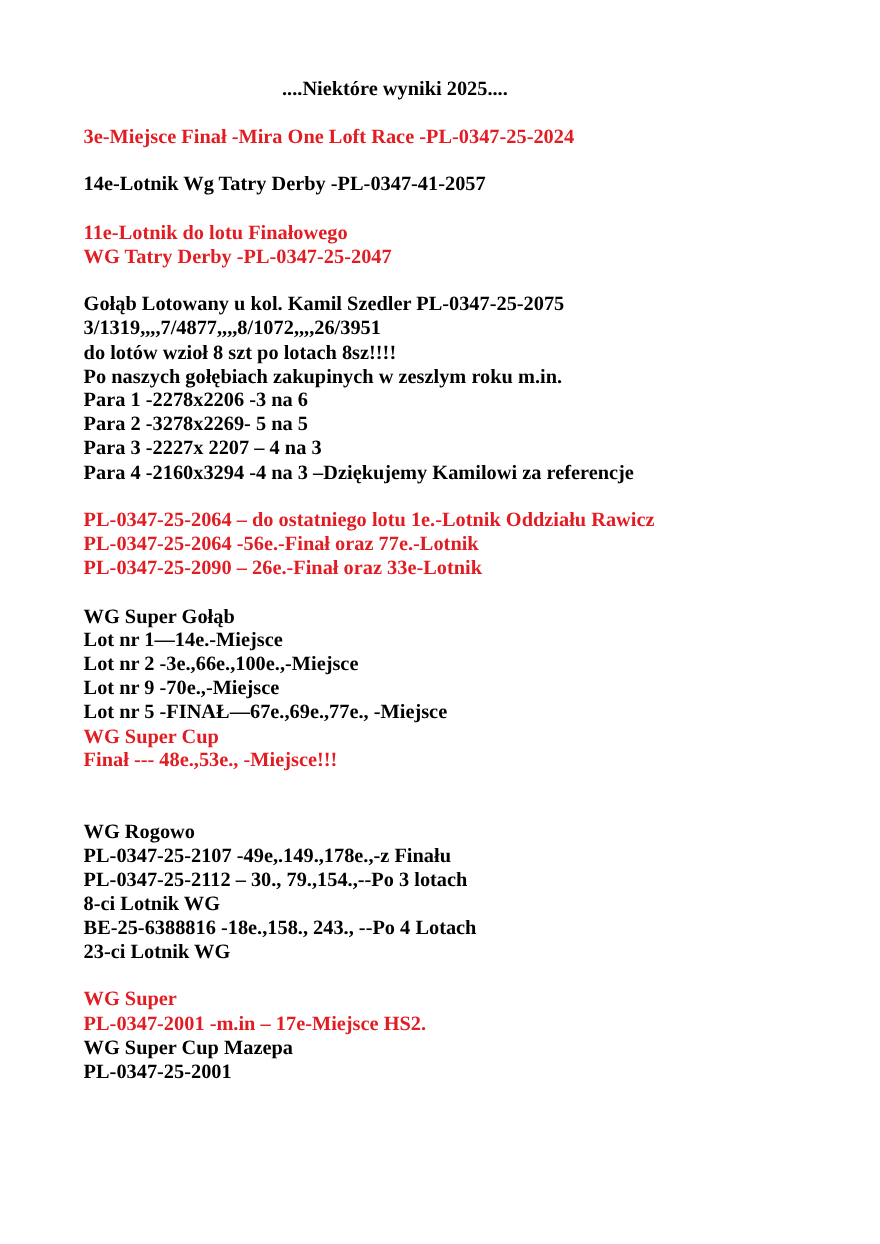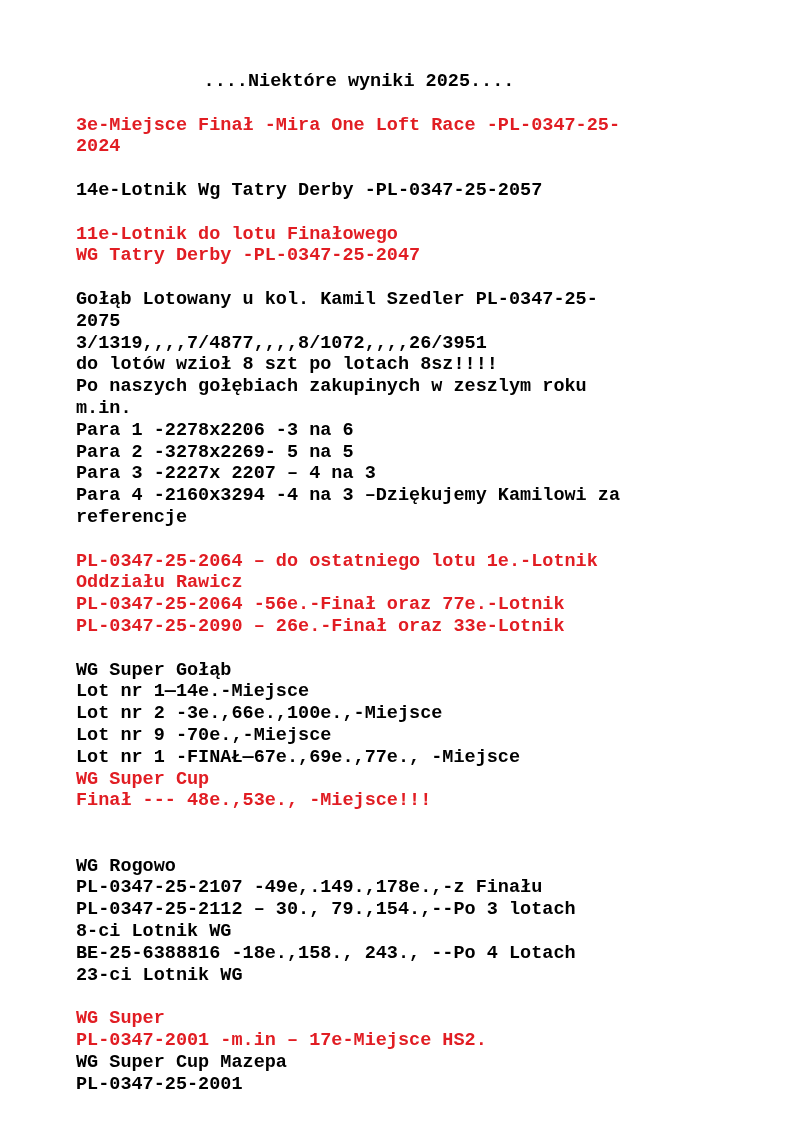--- a/index.html
+++ b/index.html
@@ -8,21 +8,21 @@
   body {
     width: 800px;
     height: 1131px;
     background: var(--paper);
     overflow: hidden;
   }
   #doc {
     width: 800px;
     height: 797px;
     padding: 71px 158px 4px 76px;
-    font-family: Liberation Mono, monospace;
+    font-family: Liberation Serif, serif;
     font-weight: bold;
     font-size: 18.5px;
     line-height: 21.8px;
     color: var(--ink);
   }
   #doc p {
     margin: 0;
     white-space: pre-wrap;
   }
   #doc .red   { color: var(--red); }
@@ -37,21 +37,21 @@
   <div id="doc">
       <section>
         <p class="black center">....Niektóre wyniki 2025....</p>
       </section>
       <div class="spacer"></div>
       <section>
         <p class="red">3e-Miejsce Finał -Mira One Loft Race -PL-0347-25-2024</p>
       </section>
       <div class="spacer"></div>
       <section>
-        <p class="black">14e-Lotnik Wg Tatry Derby -PL-0347-25-2057</p>
+        <p class="black">14e-Lotnik Wg Tatry Derby -PL-0347-41-2057</p>
       </section>
       <div class="spacer"></div>
       <section>
         <p class="red">11e-Lotnik do lotu Finałowego</p>
         <p class="red">WG Tatry Derby -PL-0347-25-2047</p>
       </section>
       <div class="spacer"></div>
       <section>
         <p class="black">Gołąb Lotowany u kol. Kamil Szedler PL-0347-25-2075</p>
         <p class="black">3/1319,,,,7/4877,,,,8/1072,,,,26/3951</p>
@@ -67,21 +67,21 @@
         <p class="red">PL-0347-25-2064 – do ostatniego lotu 1e.-Lotnik Oddziału Rawicz</p>
         <p class="red">PL-0347-25-2064 -56e.-Finał oraz 77e.-Lotnik</p>
         <p class="red">PL-0347-25-2090 – 26e.-Finał oraz 33e-Lotnik</p>
       </section>
       <div class="spacer"></div>
       <section>
         <p class="black">WG Super Gołąb</p>
         <p class="black">Lot nr 1—14e.-Miejsce</p>
         <p class="black">Lot nr 2 -3e.,66e.,100e.,-Miejsce</p>
         <p class="black">Lot nr 9 -70e.,-Miejsce</p>
-        <p class="black">Lot nr 1 -FINAŁ—67e.,69e.,77e., -Miejsce</p>
+        <p class="black">Lot nr 5 -FINAŁ—67e.,69e.,77e., -Miejsce</p>
         <p class="red">WG Super Cup</p>
         <p class="red">Finał --- 48e.,53e., -Miejsce!!!</p>
       </section>
       <div class="spacer"></div>
       <div class="spacer"></div>
       <section>
         <p class="black">WG Rogowo</p>
         <p class="black">PL-0347-25-2107 -49e,.149.,178e.,-z Finału</p>
         <p class="black">PL-0347-25-2112 – 30., 79.,154.,--Po 3 lotach</p>
         <p class="black">8-ci Lotnik WG</p>

